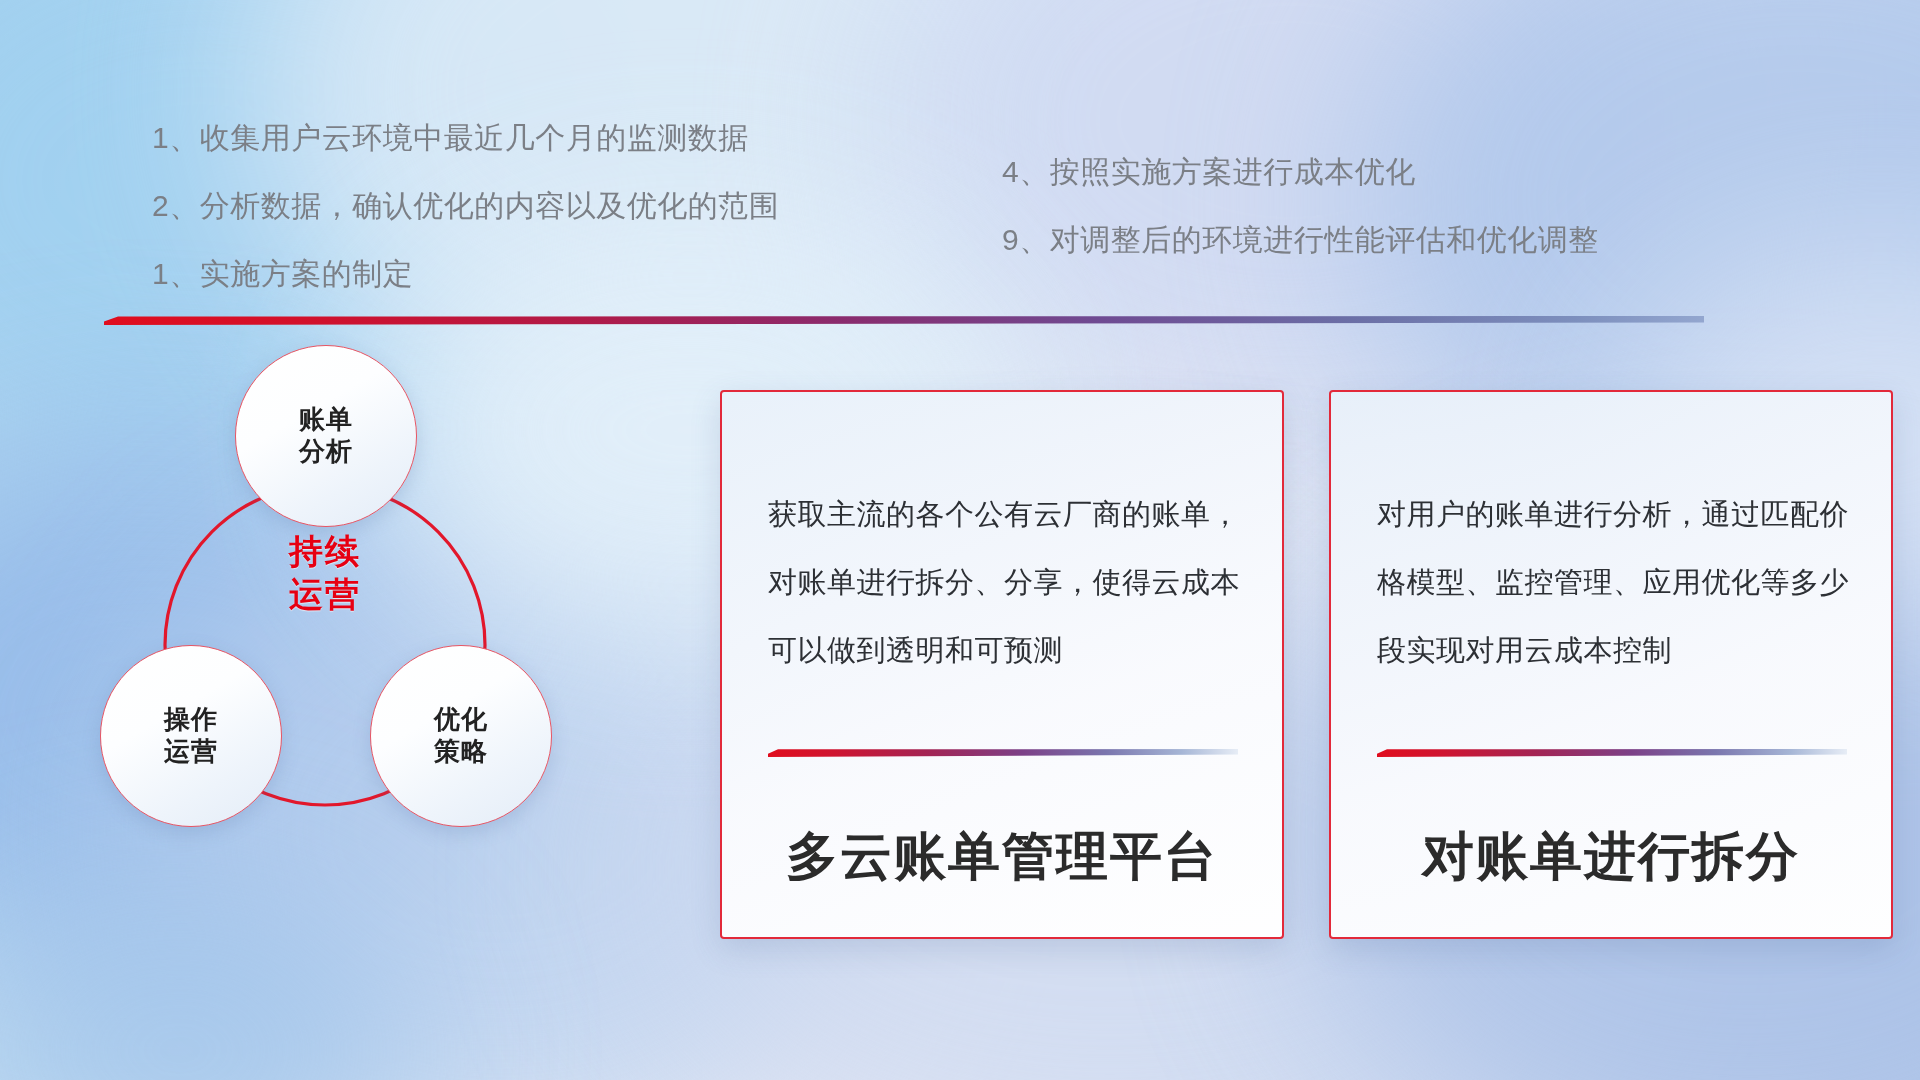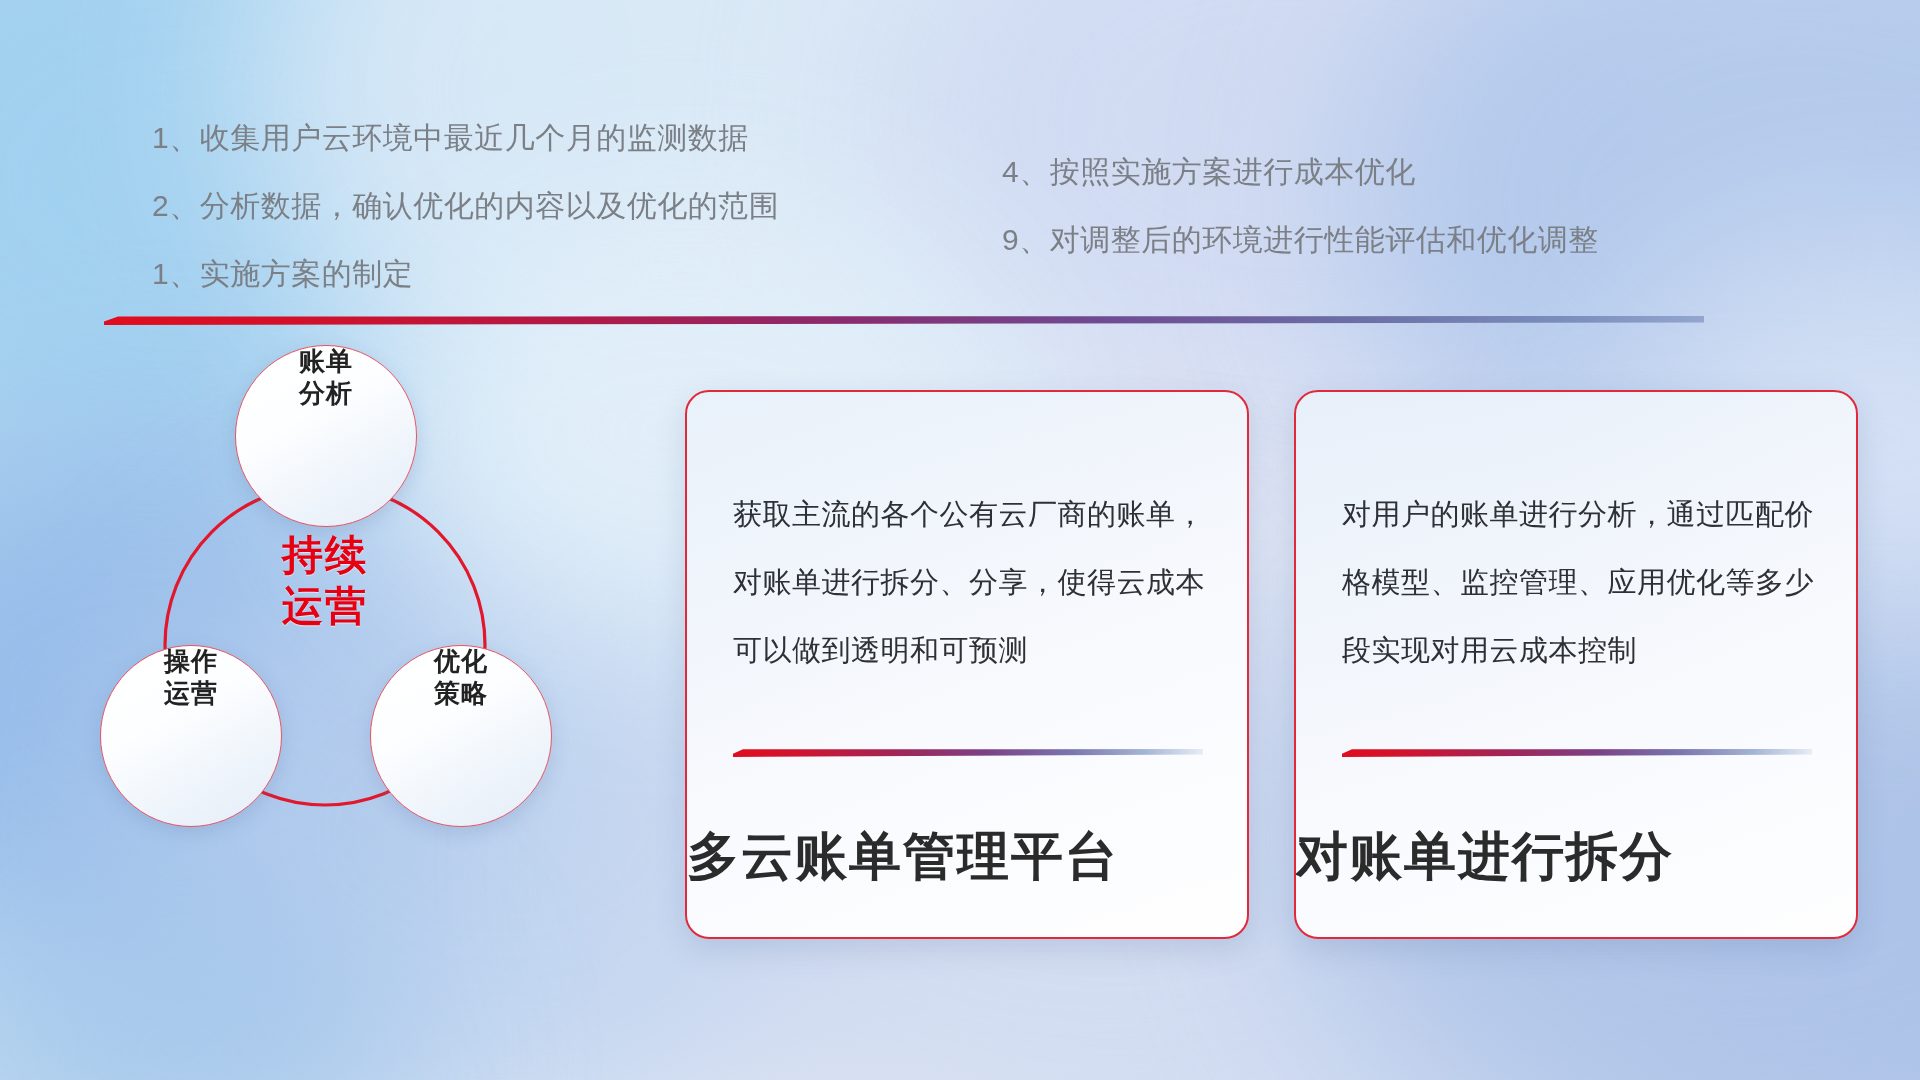--- a/index.html
+++ b/index.html
@@ -45,60 +45,61 @@
   }
 
   
   #diagram{position:absolute;left:95px;top:345px;width:540px;height:620px;}
   #diagram svg{position:absolute;left:0;top:0;}
   .bubble{
     position:absolute;border-radius:50%;
     background:linear-gradient(150deg,#ffffff 0%,#fdfeff 38%,#eef4fb 72%,#e3ecf7 100%);
     border:1.6px solid #e85563;
     box-shadow:0 6px 18px rgba(90,120,170,.22);
-    display:flex;justify-content:center;
+    display:flex;align-items:center;justify-content:center;
     text-align:center;color:#222;font-weight:bold;
     font-size:26px;line-height:1.22;letter-spacing:1px;
   }
   #bubble-top{left:140px;top:0px;width:180px;height:180px;}
   #bubble-left{left:5px;top:300px;width:180px;height:180px;}
   #bubble-right{left:275px;top:300px;width:180px;height:180px;}
   #center-label{
     position:absolute;left:150px;top:185px;width:160px;
     text-align:center;color:#e60012;font-weight:bold;
-    font-size:41px;line-height:1.25;letter-spacing:2px;
+    font-size:34px;line-height:1.25;letter-spacing:2px;
     text-shadow:0 1px 1px rgba(255,255,255,.6);
   }
 
   
   .card{
     position:absolute;top:390px;width:560px;height:545px;
-    border-radius:24px;border:2px solid #e2293a;
+    border-radius:4px;border:2px solid #e2293a;
     background:linear-gradient(160deg,
       rgba(233,241,250,.92) 0%,
       rgba(242,246,252,.95) 30%,
       rgba(250,251,254,.97) 58%,
       rgba(255,255,255,.99) 100%);
     box-shadow:0 10px 30px rgba(70,100,150,.18);
     overflow:hidden;
+    margin-left:35px;
   }
   #card-left{left:685px;}
   #card-right{left:1294px;}
   .card-body{
     position:absolute;left:46px;right:38px;top:88px;
     font-size:29px;line-height:2.35;color:#2d3035;letter-spacing:.5px;
   }
   .card-rule{
     position:absolute;left:46px;top:357px;width:470px;height:8px;
     background:linear-gradient(90deg,#e00d1e 0%,#cf1430 14%,#a32454 34%,
       #7c4087 54%,#7a76ae 72%,#a6b6d6 88%,#e7edf6 100%);
     clip-path:polygon(0 60%, 10px 4%, 100% 0, 100% 70%, 0 100%);
   }
   .card-title{
-    position:absolute;left:0;right:0;top:430px;
+    position:absolute;left:0;right:0;top:430px;text-align:center;
     font-size:52px;font-weight:bold;color:#2b2b2b;letter-spacing:2px;
   }
 </style>
 </head>
 <body>
 
 <div id="bg">
   <div class="bglayer bg-base"></div>
   <div class="bg-blob b1"></div>
   <div class="bg-blob b2"></div>

